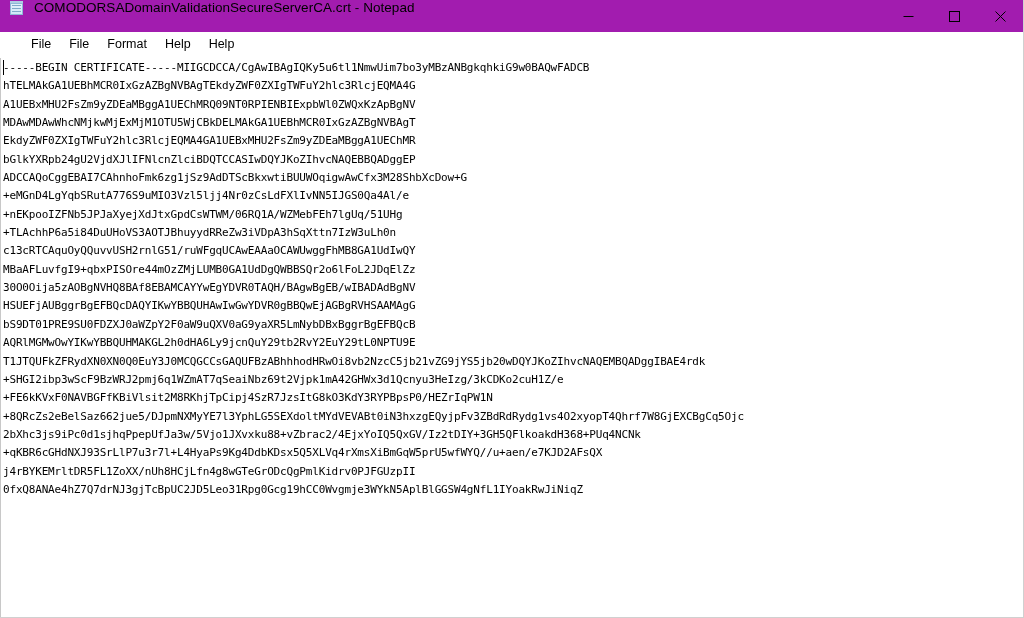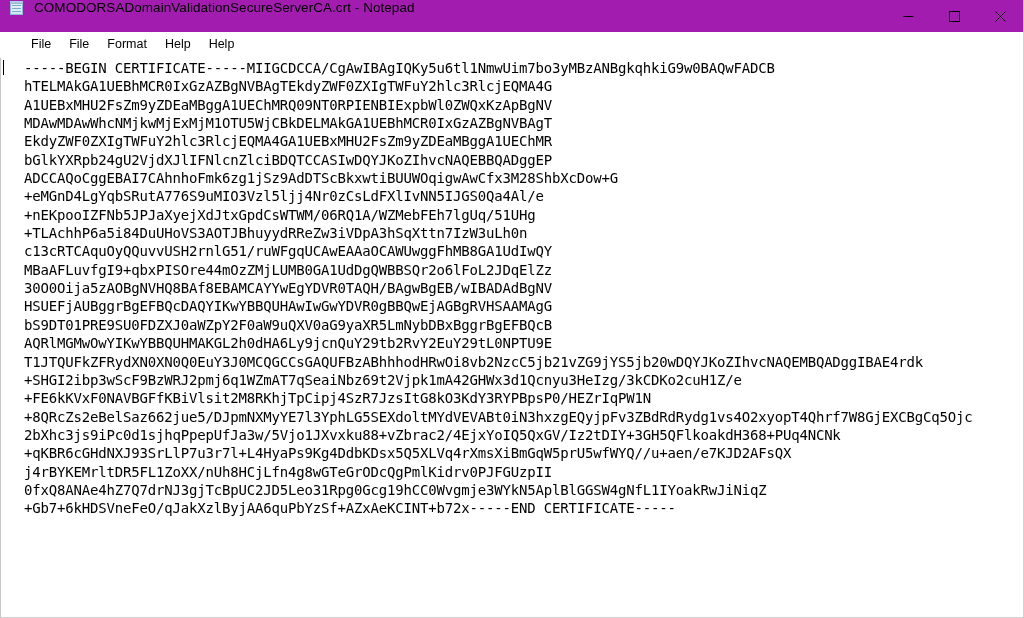--- a/index.html
+++ b/index.html
@@ -132,26 +132,25 @@
   }
   .editor {
     flex: 1;
     padding-left: 3px;
     padding-top: 1px;
     overflow: hidden;
     position: relative;
   }
   .code-line {
     font-family: "DejaVu Sans Mono", "Liberation Mono", monospace;
-    font-size: 14px;
+    font-size: 11px;
     line-height: 18.35px;
     color: #000000;
     white-space: pre;
     letter-spacing: -0.18px;
-    padding-left: 21px;
   }
   .caret {
     position: absolute;
     left: 3px;
     top: 2px;
     width: 1px;
     height: 15px;
     background: #000000;
   }
 </style>
@@ -219,17 +218,16 @@
         <div class="code-line">bS9DT01PRE9SU0FDZXJ0aWZpY2F0aW9uQXV0aG9yaXR5LmNybDBxBggrBgEFBQcB</div>
         <div class="code-line">AQRlMGMwOwYIKwYBBQUHMAKGL2h0dHA6Ly9jcnQuY29tb2RvY2EuY29tL0NPTU9E</div>
         <div class="code-line">T1JTQUFkZFRydXN0XN0Q0EuY3J0MCQGCCsGAQUFBzABhhhodHRwOi8vb2NzcC5jb21vZG9jYS5jb20wDQYJKoZIhvcNAQEMBQADggIBAE4rdk</div>
         <div class="code-line">+SHGI2ibp3wScF9BzWRJ2pmj6q1WZmAT7qSeaiNbz69t2Vjpk1mA42GHWx3d1Qcnyu3HeIzg/3kCDKo2cuH1Z/e</div>
         <div class="code-line">+FE6kKVxF0NAVBGFfKBiVlsit2M8RKhjTpCipj4SzR7JzsItG8kO3KdY3RYPBpsP0/HEZrIqPW1N</div>
         <div class="code-line">+8QRcZs2eBelSaz662jue5/DJpmNXMyYE7l3YphLG5SEXdoltMYdVEVABt0iN3hxzgEQyjpFv3ZBdRdRydg1vs4O2xyopT4Qhrf7W8GjEXCBgCq5Ojc</div>
         <div class="code-line">2bXhc3js9iPc0d1sjhqPpepUfJa3w/5Vjo1JXvxku88+vZbrac2/4EjxYoIQ5QxGV/Iz2tDIY+3GH5QFlkoakdH368+PUq4NCNk</div>
         <div class="code-line">+qKBR6cGHdNXJ93SrLlP7u3r7l+L4HyaPs9Kg4DdbKDsx5Q5XLVq4rXmsXiBmGqW5prU5wfWYQ//u+aen/e7KJD2AFsQX</div>
         <div class="code-line">j4rBYKEMrltDR5FL1ZoXX/nUh8HCjLfn4g8wGTeGrODcQgPmlKidrv0PJFGUzpII</div>
         <div class="code-line">0fxQ8ANAe4hZ7Q7drNJ3gjTcBpUC2JD5Leo31Rpg0Gcg19hCC0Wvgmje3WYkN5AplBlGGSW4gNfL1IYoakRwJiNiqZ</div>
-        <div class="code-line">+Gb7+6kHDSVneFeO/qJakXzlByjAA6quPbYzSf+AZxAeKCINT+b72x-----END CERTIFICATE-----</div>
       </div>
   </div>
 
 </div>
 
 </body></html>

